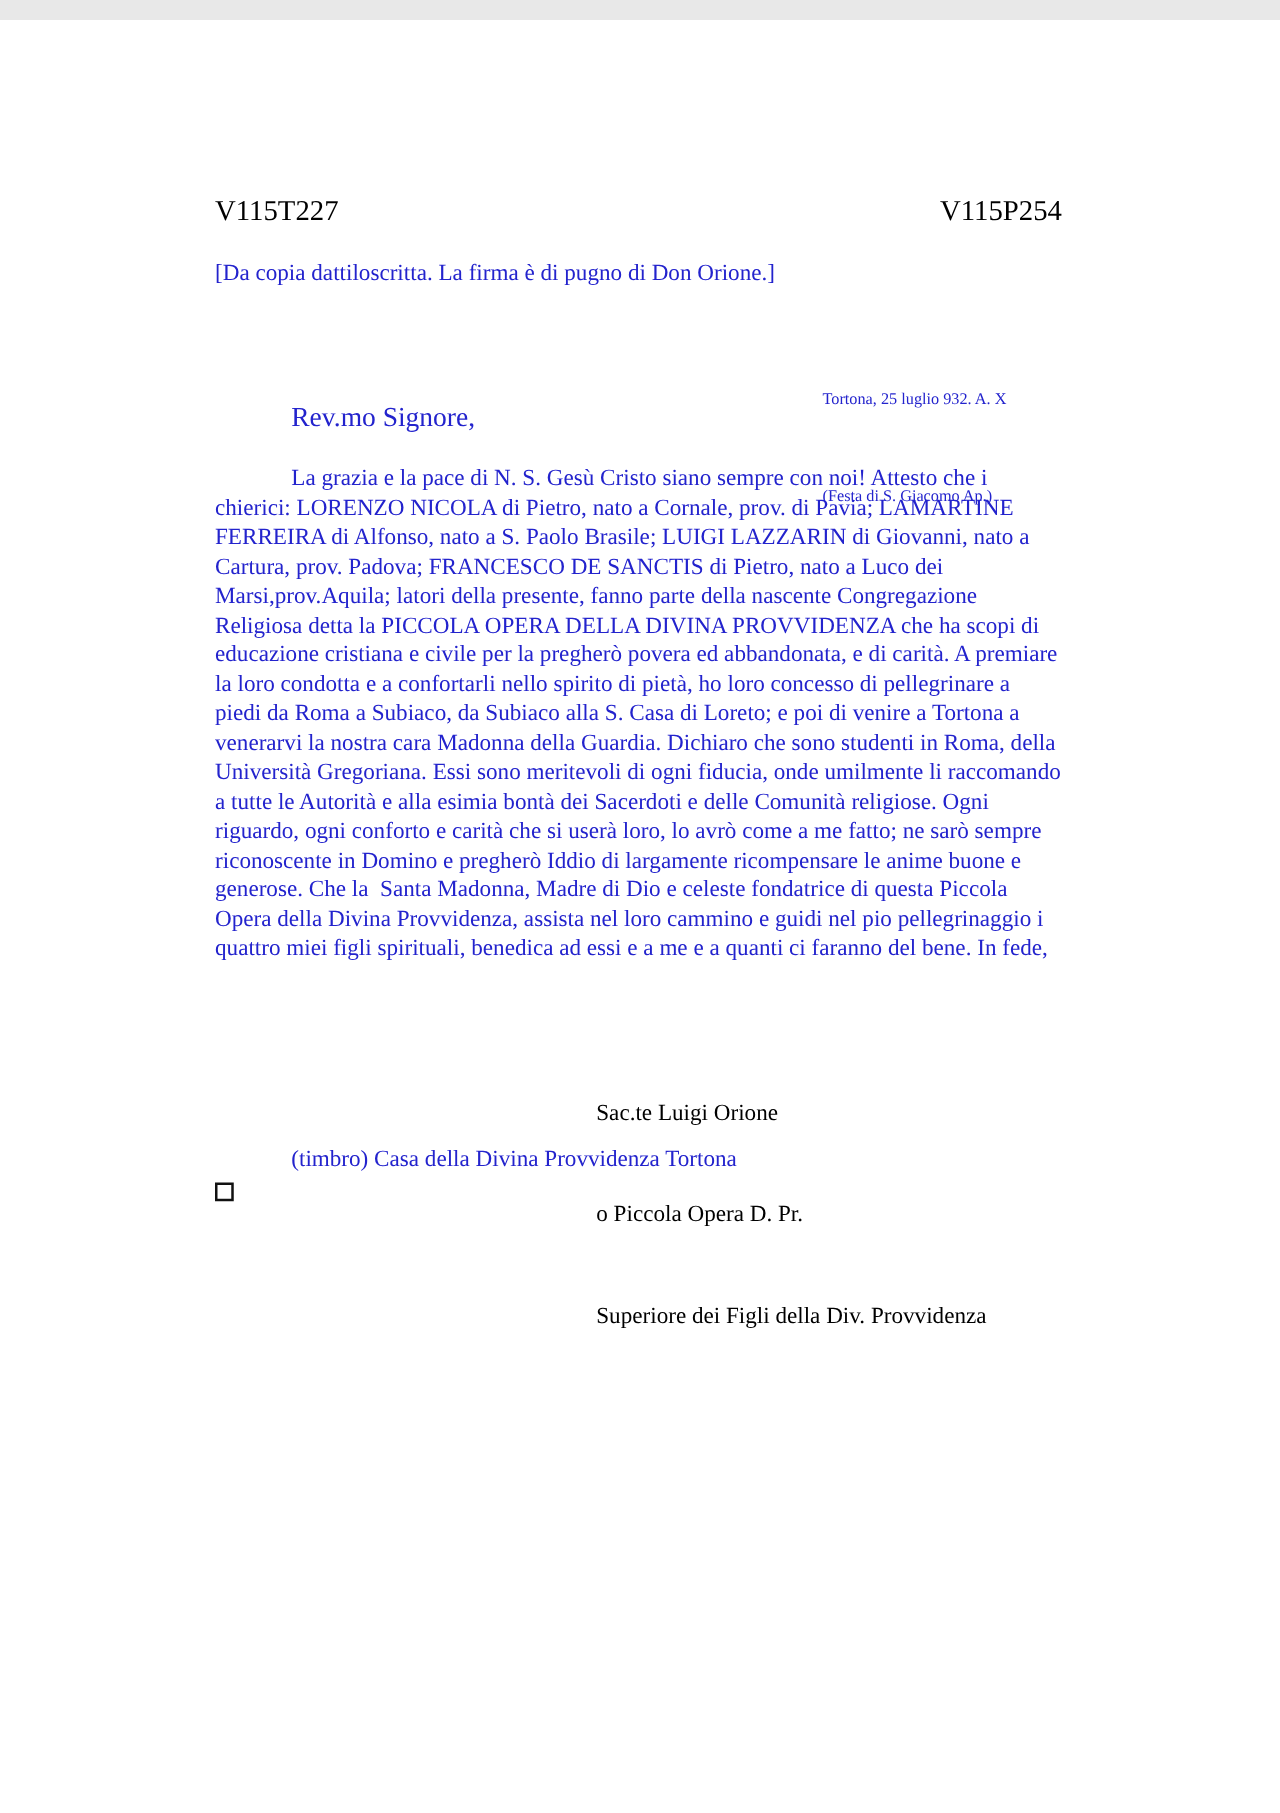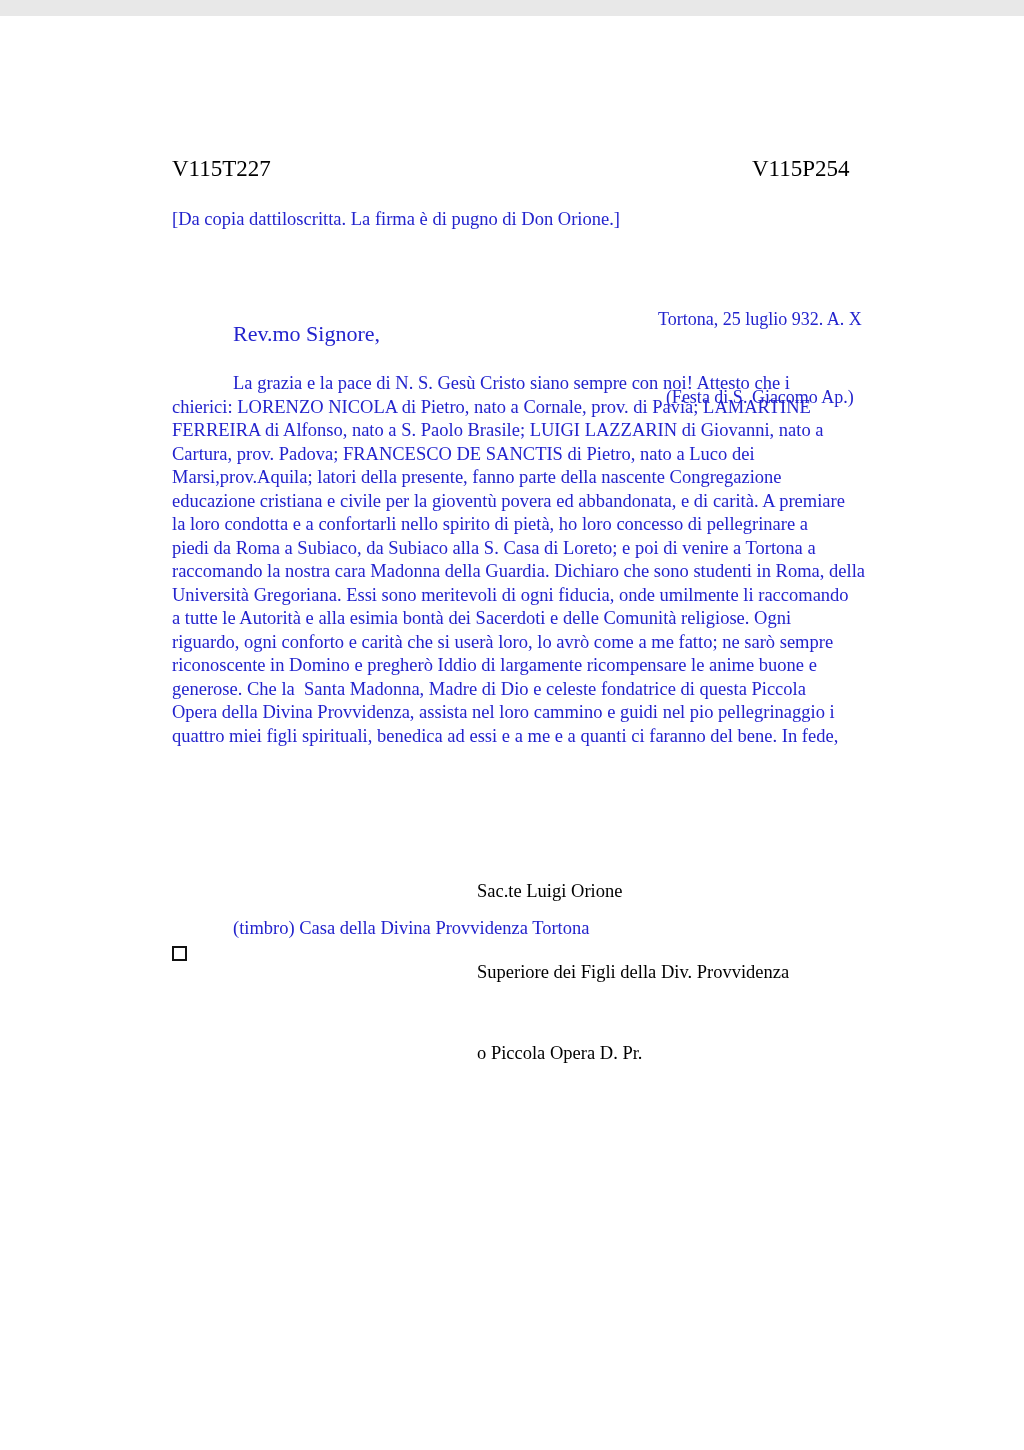--- a/index.html
+++ b/index.html
@@ -26,21 +26,21 @@
   #header-left  { left: 172px; }
   #header-right { left: 752px; }
 
   #editorial-note {
     left: 172px; top: 191px;
     font-size: 18.5px; line-height: 24px; white-space: pre; text-align: center;
   }
 
   #dateline {
     left: 658px; top: 238px;
-    font-size: 18px; line-height: 26px; white-space: pre; text-align: center;
+    font-size: 13px; line-height: 26px; white-space: pre;
   }
 
   #salutation {
     left: 233px; top: 306px;
     font-size: 22px; line-height: 24px; white-space: pre;
   }
 
   #letter-body {
     left: 172px; top: 356px;
     font-size: 18.5px; line-height: 23.5px;
@@ -82,36 +82,37 @@
   </div>
 
   <div id="salutation" class="abs blue">Rev.mo Signore,</div>
 
   <div id="letter-body" class="abs blue">
     <div class="line indent">La grazia e la pace di N. S. Gesù Cristo siano sempre con noi! Attesto che i</div>
     <div class="line">chierici: LORENZO NICOLA di Pietro, nato a Cornale, prov. di Pavia; LAMARTINE</div>
     <div class="line">FERREIRA di Alfonso, nato a S. Paolo Brasile; LUIGI LAZZARIN di Giovanni, nato a</div>
     <div class="line">Cartura, prov. Padova; FRANCESCO DE SANCTIS di Pietro, nato a Luco dei</div>
     <div class="line">Marsi,prov.Aquila; latori della presente, fanno parte della nascente Congregazione</div>
-    <div class="line">educazione cristiana e civile per la gioventù povera ed abbandonata, e di carità. A premiare</div>
+    <div class="line">Religiosa detta la PICCOLA OPERA DELLA DIVINA PROVVIDENZA che ha scopi di</div>
+    <div class="line">educazione cristiana e civile per la pregherò povera ed abbandonata, e di carità. A premiare</div>
     <div class="line">la loro condotta e a confortarli nello spirito di pietà, ho loro concesso di pellegrinare a</div>
     <div class="line">piedi da Roma a Subiaco, da Subiaco alla S. Casa di Loreto; e poi di venire a Tortona a</div>
-    <div class="line">raccomando la nostra cara Madonna della Guardia. Dichiaro che sono studenti in Roma, della</div>
+    <div class="line">venerarvi la nostra cara Madonna della Guardia. Dichiaro che sono studenti in Roma, della</div>
     <div class="line">Università Gregoriana. Essi sono meritevoli di ogni fiducia, onde umilmente li raccomando</div>
     <div class="line">a tutte le Autorità e alla esimia bontà dei Sacerdoti e delle Comunità religiose. Ogni</div>
     <div class="line">riguardo, ogni conforto e carità che si userà loro, lo avrò come a me fatto; ne sarò sempre</div>
     <div class="line">riconoscente in Domino e pregherò Iddio di largamente ricompensare le anime buone e</div>
     <div class="line">generose. Che la  Santa Madonna, Madre di Dio e celeste fondatrice di questa Piccola</div>
     <div class="line">Opera della Divina Provvidenza, assista nel loro cammino e guidi nel pio pellegrinaggio i</div>
     <div class="line">quattro miei figli spirituali, benedica ad essi e a me e a quanti ci faranno del bene. In fede,</div>
   </div>
 
   <div id="signature-block" class="abs black">
     <div>Sac.te Luigi Orione</div>
+    <div>o Piccola Opera D. Pr.</div>
     <div>Superiore dei Figli della Div. Provvidenza</div>
-    <div>o Piccola Opera D. Pr.</div>
   </div>
 
   <div id="stamp-note" class="abs blue">(timbro) Casa della Divina Provvidenza Tortona</div>
 
   <span id="placeholder-square" class="abs"></span>
 
 </div>
 
 </body></html>

